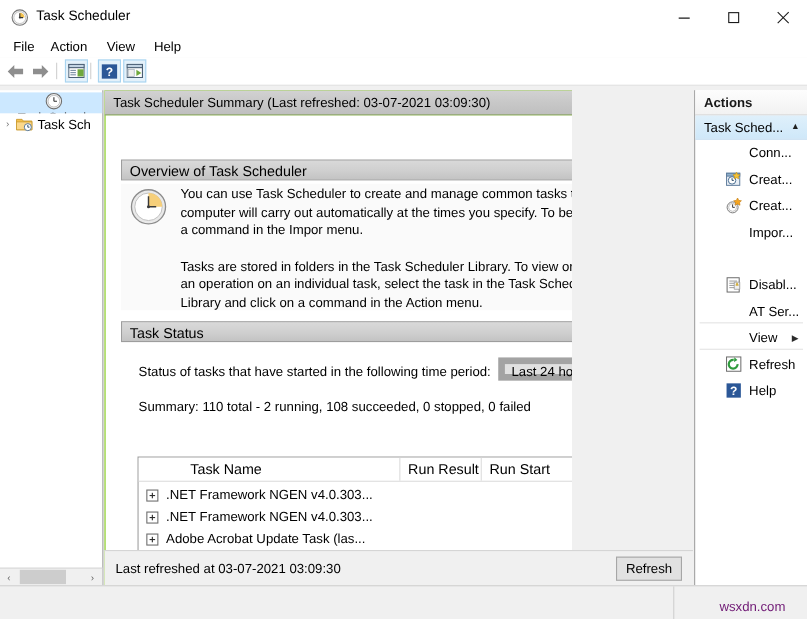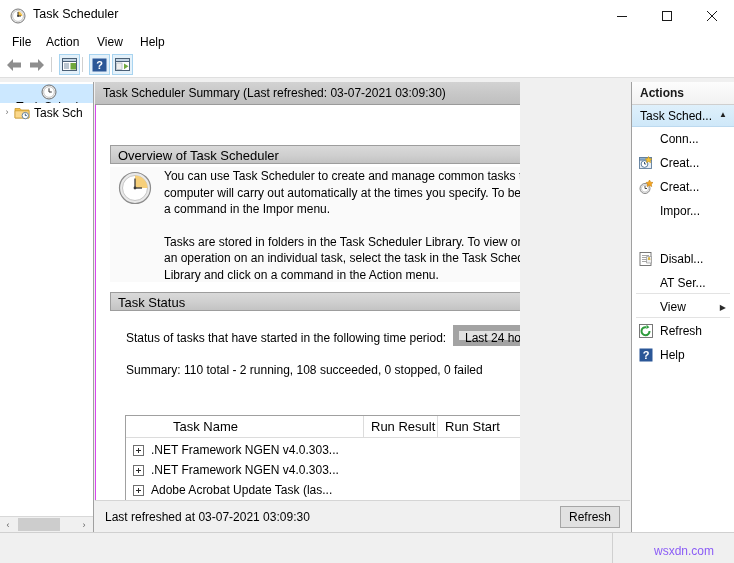--- a/index.html
+++ b/index.html
@@ -160,21 +160,21 @@
     left: 18px; top: 1px;
     width: 42px; height: 13px;
     background: #cdcdcd;
   }
 
   
   .center {
     position: absolute;
     left: 95px; top: 82px;
     width: 425px; height: 450px;
-    background: #d946ef;
+    background: #84cc16;
     box-sizing: border-box;
     overflow: hidden;
   }
   .center-header {
     position: absolute;
     left: 0; top: 0;
     width: 535px; height: 23px;
     background: linear-gradient(to bottom, #d2d2d2 0%, #c8c8c8 50%, #bfbfbf 100%);
     border-bottom: 1px solid #9a9a9a;
     box-sizing: border-box;
@@ -439,20 +439,21 @@
   .action-item {
     position: absolute;
     left: 0;
     width: 102px; height: 24px;
     display: flex;
     align-items: center;
     font-size: 12px;
     color: #000;
     white-space: nowrap;
     box-sizing: border-box;
+    padding-left: 21px;
   }
   .action-ico {
     width: 16px; height: 16px;
     flex: 0 0 16px;
     margin-left: 6px;
     margin-right: 6px;
   }
   .action-ico.blank { background: transparent; }
   .action-label { overflow: hidden; }
   .action-sub {
@@ -466,21 +467,21 @@
     left: 4px;
     width: 94px; height: 1px;
     background: #e3e3e3;
   }
 
   
   .watermark {
     position: absolute;
     left: 654px; top: 544px;
     font-size: 12px;
-    color: #8b5cf6;
+    color: #701a75;
     white-space: nowrap;
   }
   .bottom-strip {
     position: absolute;
     left: 0; top: 532px;
     width: 734px; height: 31px;
     background: #f0f0f0;
     border-top: 1px solid #d0d0d0;
     box-sizing: border-box;
   }

